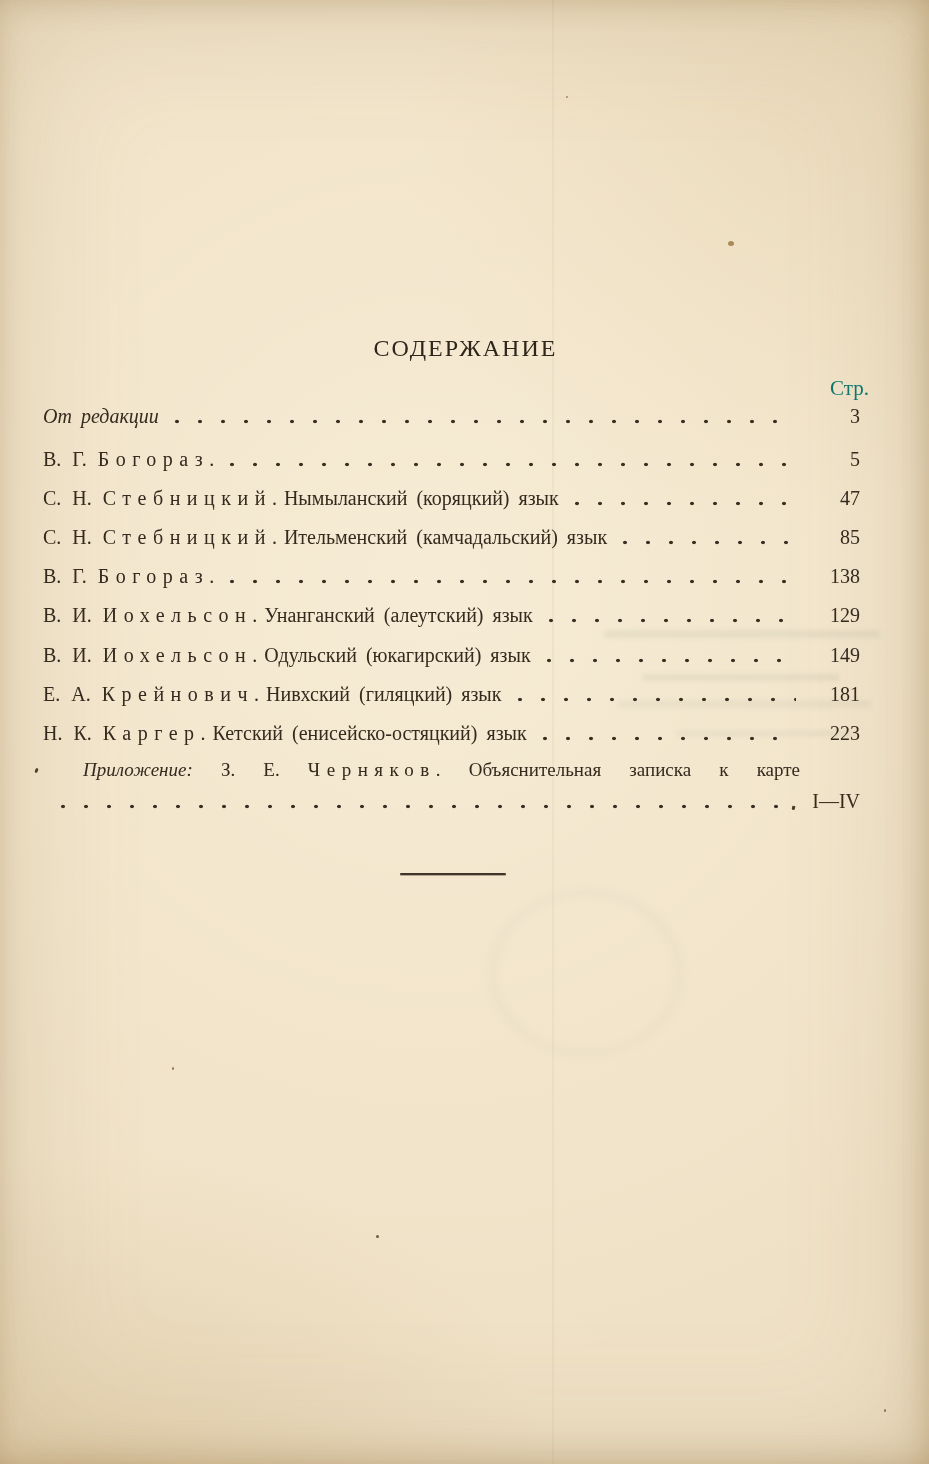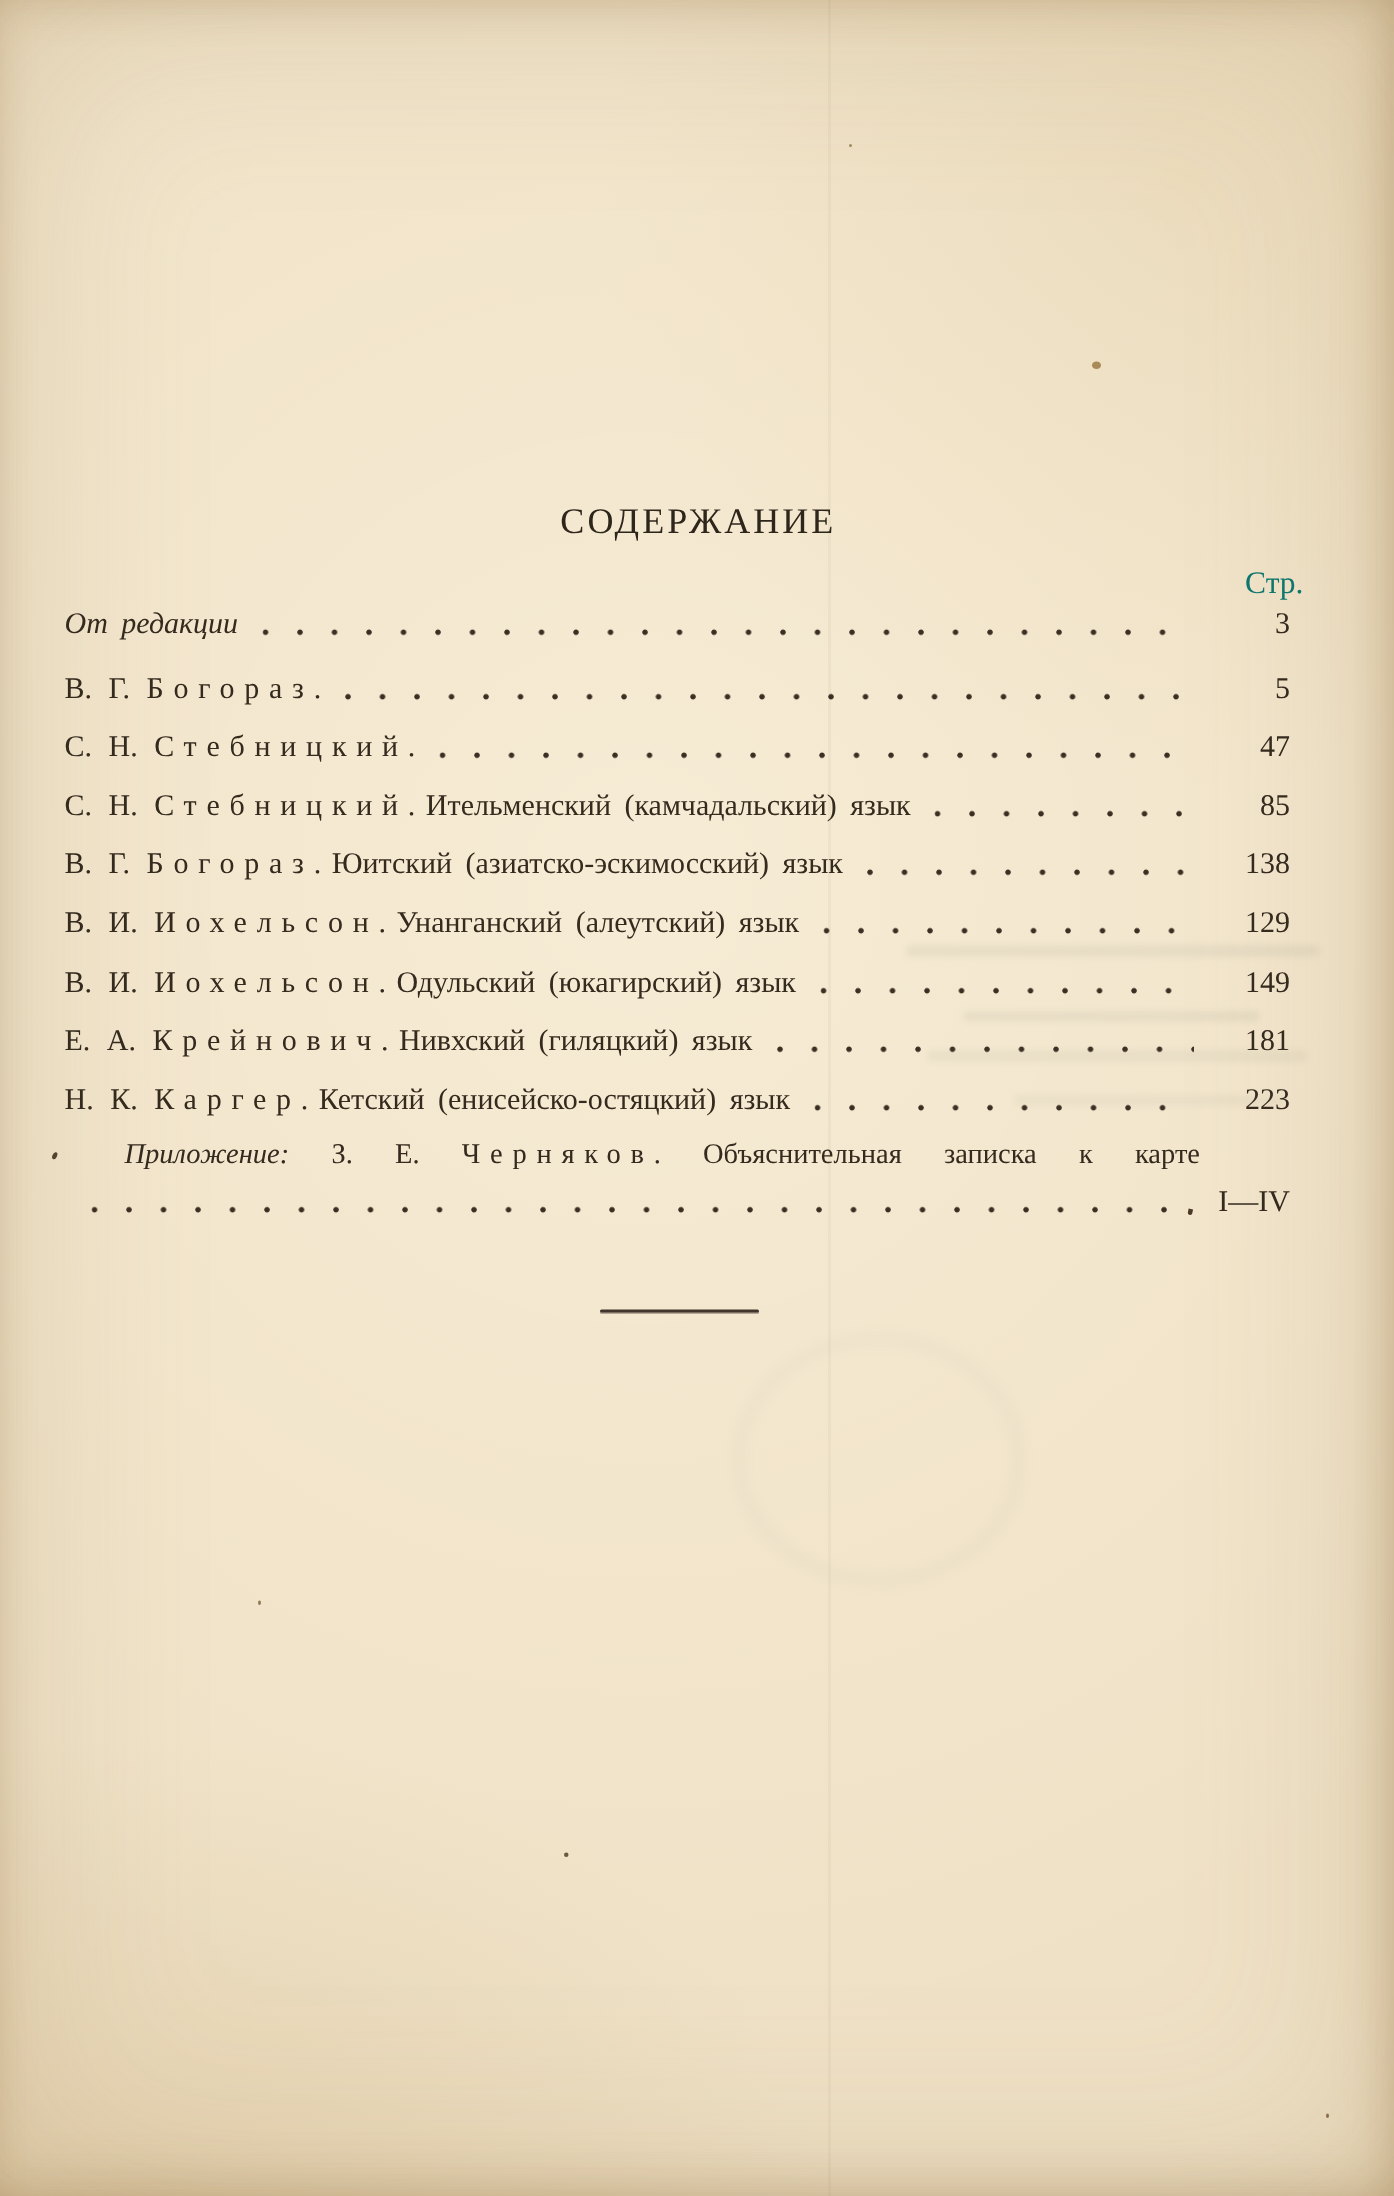--- a/index.html
+++ b/index.html
@@ -128,36 +128,36 @@
 <div class="row" style="top:446px">
   <span class="author"><span>В. Г.</span>
     <span class="sp">Богораз</span><span>.</span></span>
   <span class="leader"></span>
   <span class="pageno">5</span>
 </div>
 
 <div class="row" style="top:485px">
   <span class="author"><span>С. Н.</span>
     <span class="sp">Стебницкий</span><span>.</span></span>
+  <span class="etitle">Нымыланский (коряцкий) язык</span>
   <span class="leader"></span>
   <span class="pageno">47</span>
 </div>
 
 <div class="row" style="top:524px">
   <span class="author"><span>С. Н.</span>
     <span class="sp">Стебницкий</span><span>.</span></span>
   <span class="etitle">Ительменский (камчадальский) язык</span>
   <span class="leader"></span>
   <span class="pageno">85</span>
 </div>
 
 <div class="row" style="top:563px">
   <span class="author"><span>В. Г.</span>
     <span class="sp">Богораз</span><span>.</span></span>
-  <span class="etitle">Юитский (азиатско-эскимосский) язык</span>
   <span class="leader"></span>
   <span class="pageno">138</span>
 </div>
 
 <div class="row" style="top:602px">
   <span class="author"><span>В. И.</span>
     <span class="sp">Иохельсон</span><span>.</span></span>
   <span class="etitle">Унанганский (алеутский) язык</span>
   <span class="leader"></span>
   <span class="pageno">129</span>

